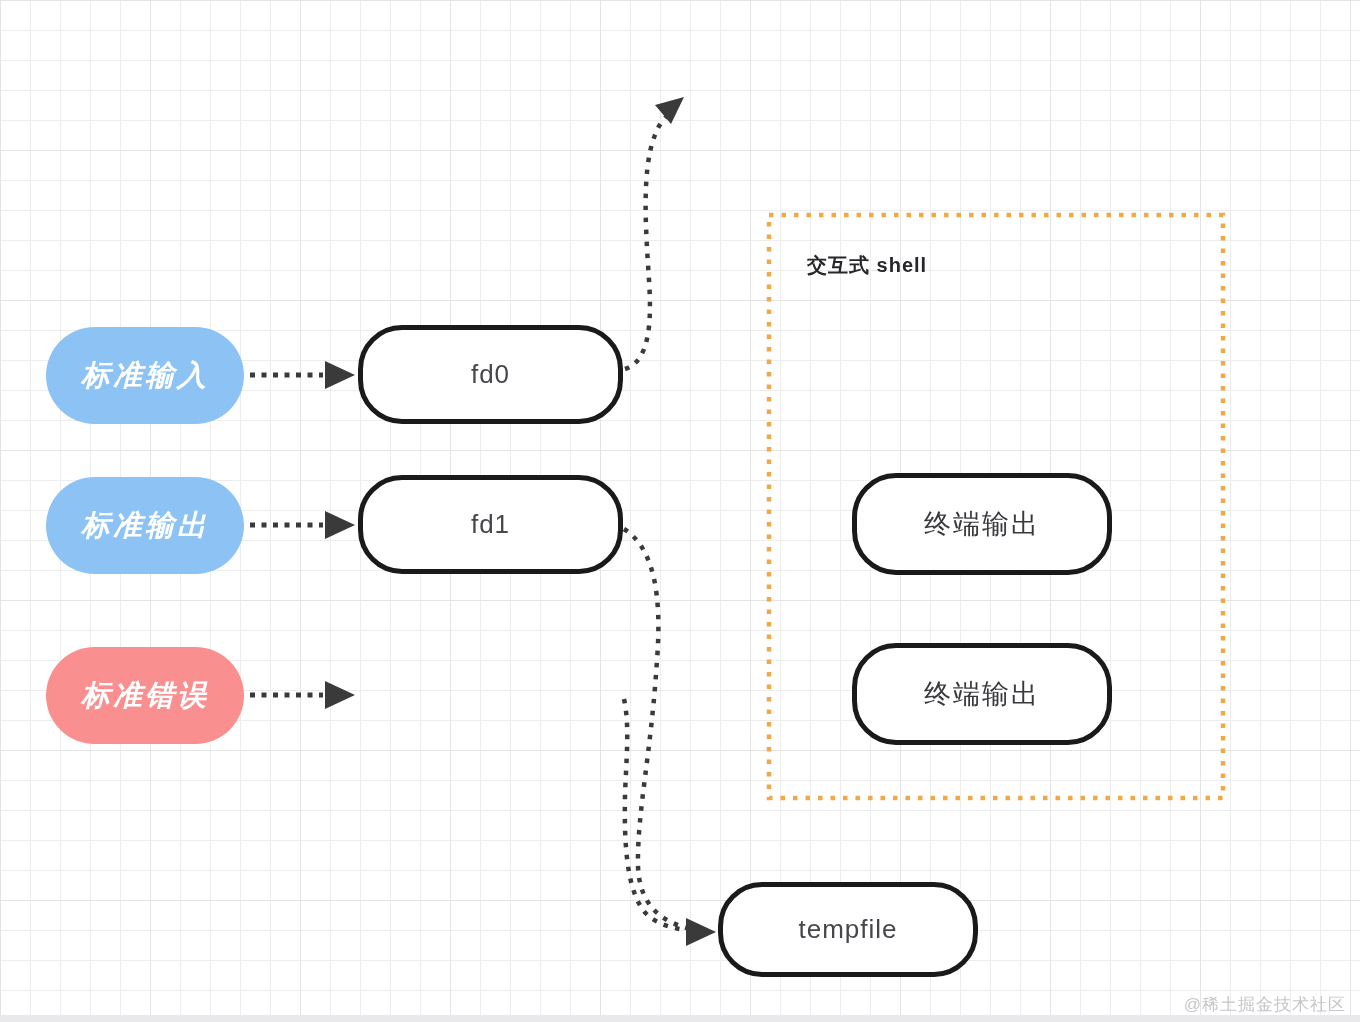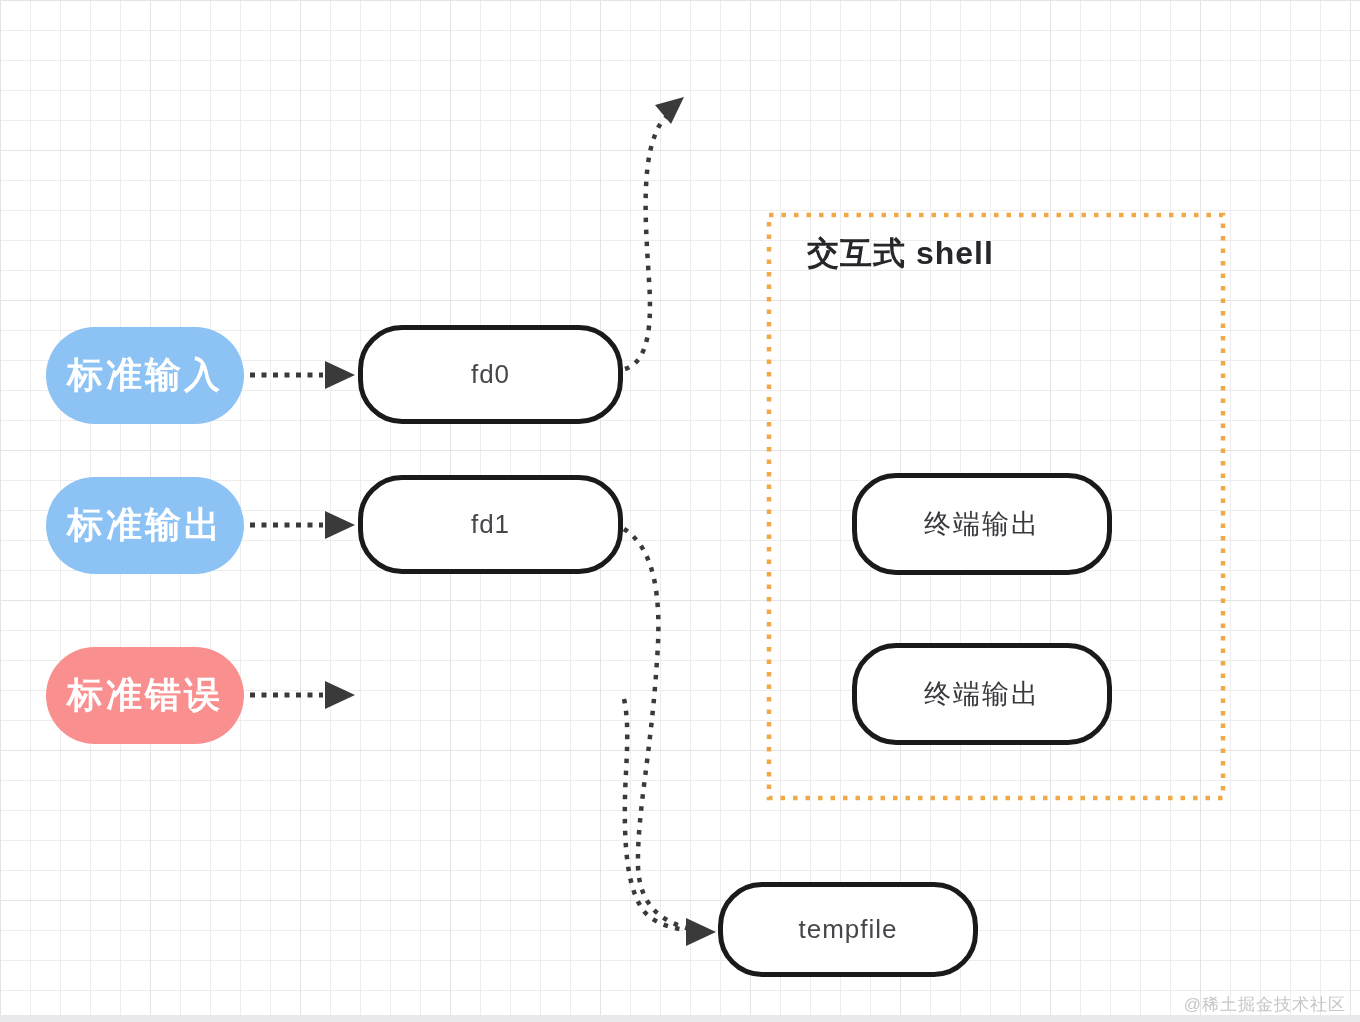--- a/index.html
+++ b/index.html
@@ -19,27 +19,28 @@
   }
   .layer{position:absolute;left:0;top:0;pointer-events:none;}
   .node{
     position:absolute;box-sizing:border-box;display:flex;align-items:center;justify-content:center;
     background:#FFFFFF;border:5px solid var(--border);border-radius:44px;
     font-size:26px;color:#45474B;letter-spacing:1px;white-space:nowrap;
   }
   .node.cjk{font-size:27px;color:#38383D;letter-spacing:2px;}
   .pill{
     position:absolute;box-sizing:border-box;display:flex;align-items:center;justify-content:center;
-    border:none;border-radius:49px;color:#FFFFFF;font-weight:bold;font-size:36px;letter-spacing:3px;
+    border:none;border-radius:49px;color:#FFFFFF;font-weight:bold;font-size:29px;letter-spacing:3px;
     white-space:nowrap;
+    font-style:italic;
   }
   .pill.blue{background:var(--blue);}
   .pill.red{background:var(--red);}
   .group-title{
-    position:absolute;left:807px;top:232px;font-size:32px;font-weight:bold;color:#26262B;
+    position:absolute;left:807px;top:252px;font-size:20px;font-weight:bold;color:#26262B;
     letter-spacing:1px;white-space:nowrap;
   }
   .watermark{
     position:absolute;right:14px;bottom:6px;font-size:17px;color:var(--wm);letter-spacing:1px;
     white-space:nowrap;
   }
   .bottom-strip{position:absolute;left:0;bottom:0;width:100%;height:7px;background:#E9E9EB;}
 
   
   #n-stdin   {left:46px;  top:327px; width:198px; height:97px;}

